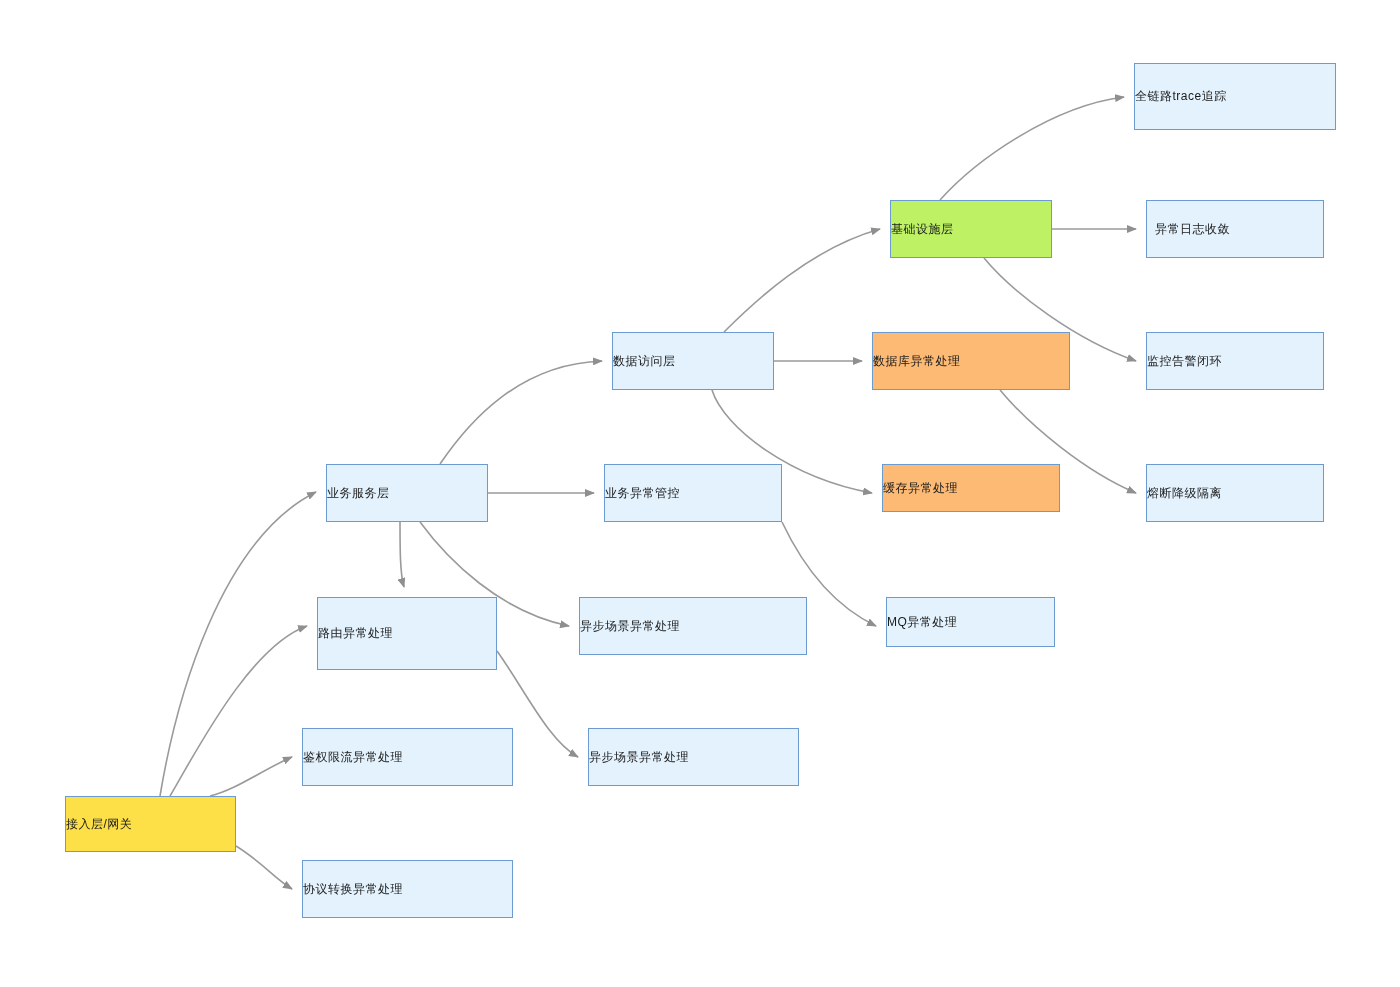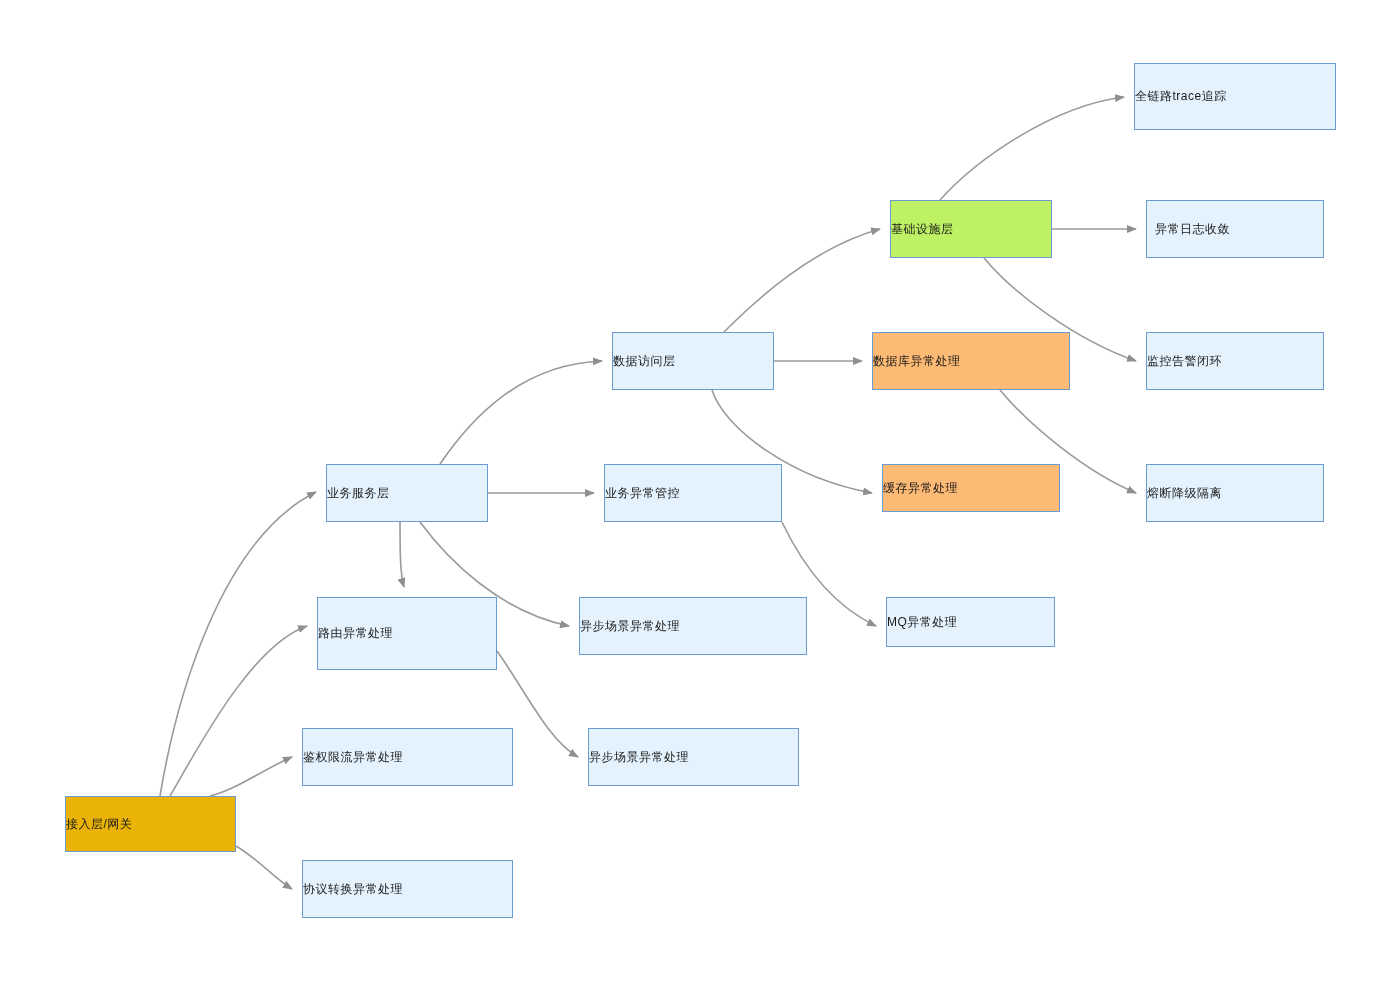--- a/index.html
+++ b/index.html
@@ -68,21 +68,21 @@
         <path d="M 712,390 C 724,428 790,478 872,493" fill="none" stroke="#9a9a9a" stroke-width="1.6" marker-end="url(#arrowhead)"></path>
         <path d="M 782,522 C 800,560 830,604 876,626" fill="none" stroke="#9a9a9a" stroke-width="1.6" marker-end="url(#arrowhead)"></path>
         <path d="M 940,200 C 976,160 1052,106 1124,97" fill="none" stroke="#9a9a9a" stroke-width="1.6" marker-end="url(#arrowhead)"></path>
         <path d="M 1052,229 L 1136,229" fill="none" stroke="#9a9a9a" stroke-width="1.6" marker-end="url(#arrowhead)"></path>
         <path d="M 984,258 C 1014,294 1076,340 1136,361" fill="none" stroke="#9a9a9a" stroke-width="1.6" marker-end="url(#arrowhead)"></path>
         <path d="M 1000,390 C 1030,426 1086,472 1136,493" fill="none" stroke="#9a9a9a" stroke-width="1.6" marker-end="url(#arrowhead)"></path>
       </g>
   </svg>
 
   <div id="nodes-group">
-      <div class="node" style="left: 65px; top: 796px; width: 171px; height: 56px; background: #eab308; border-color: rgb(108, 155, 209); color: rgb(26, 26, 26);">
+      <div class="node" style="left: 65px; top: 796px; width: 171px; height: 56px; background: #fde047; border-color: rgb(108, 155, 209); color: rgb(26, 26, 26);">
         <span class="node-label">接入层/网关</span>
       </div>
       <div class="node" style="left: 326px; top: 464px; width: 162px; height: 58px; background: rgb(227, 242, 253); border-color: rgb(108, 155, 209); color: rgb(26, 26, 26);">
         <span class="node-label">业务服务层</span>
       </div>
       <div class="node" style="left: 317px; top: 597px; width: 180px; height: 73px; background: rgb(227, 242, 253); border-color: rgb(108, 155, 209); color: rgb(26, 26, 26);">
         <span class="node-label">路由异常处理</span>
       </div>
       <div class="node" style="left: 302px; top: 728px; width: 211px; height: 58px; background: rgb(227, 242, 253); border-color: rgb(108, 155, 209); color: rgb(26, 26, 26);">
         <span class="node-label">鉴权限流异常处理</span>

